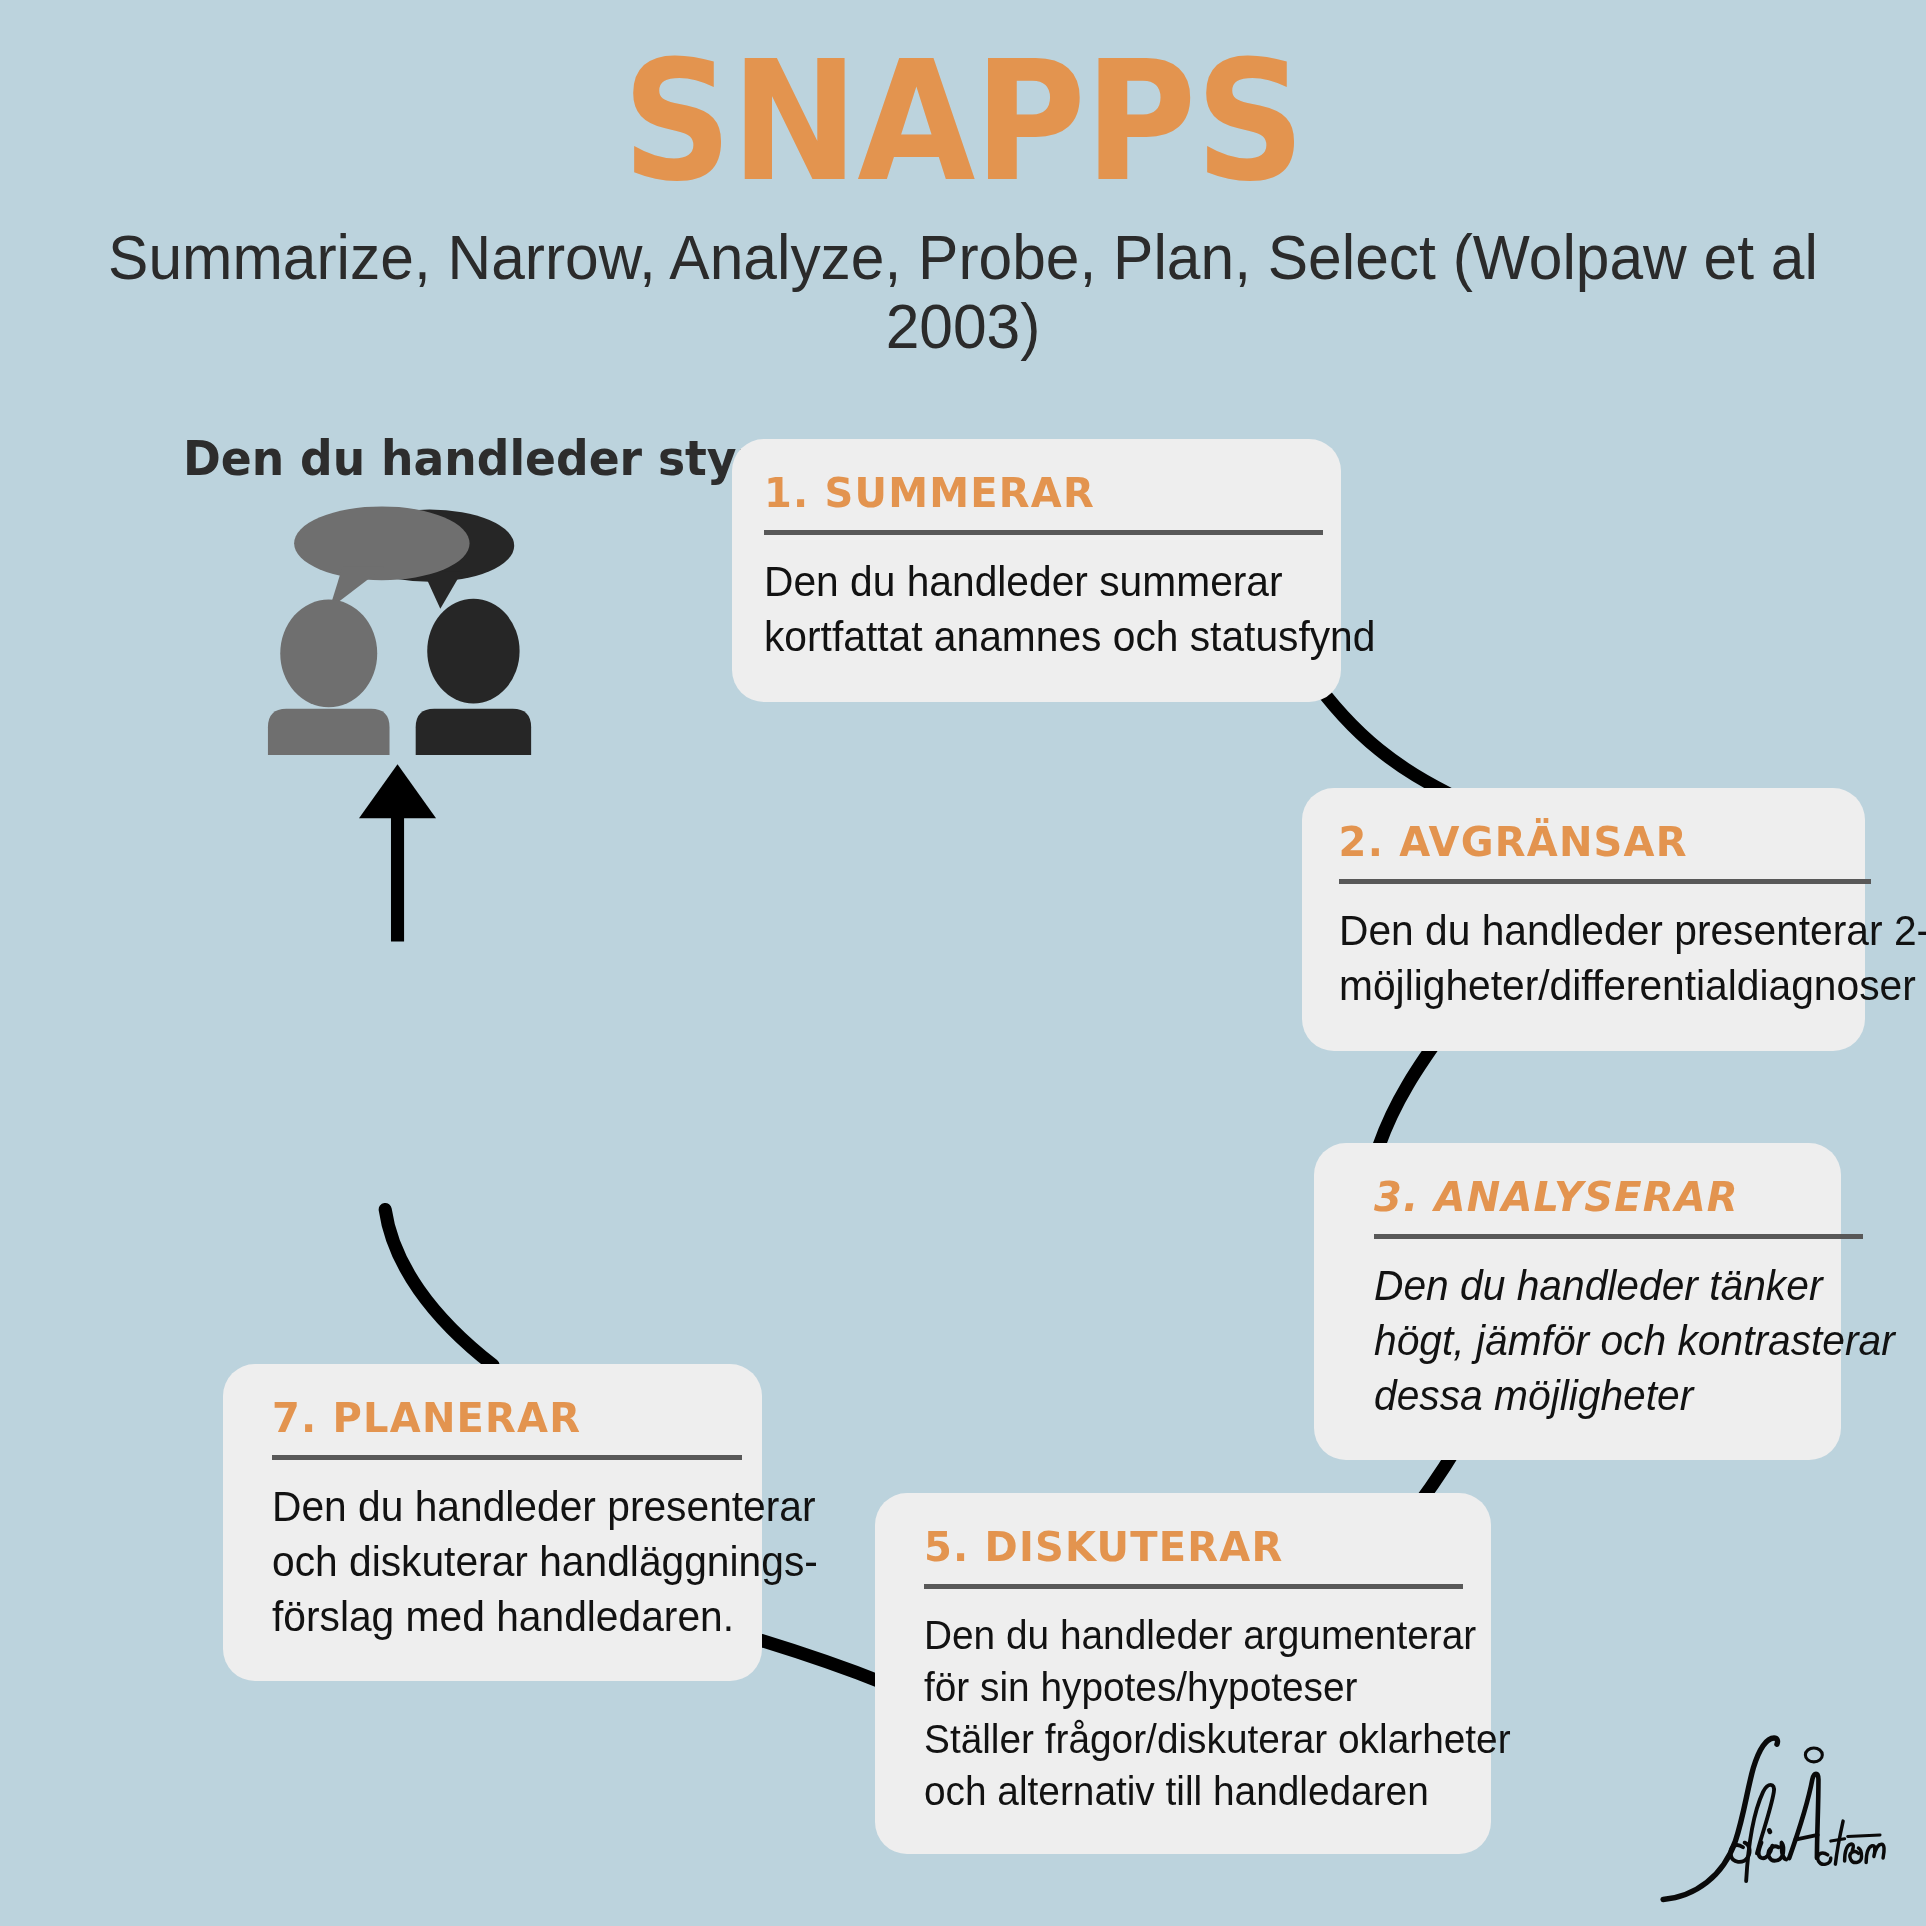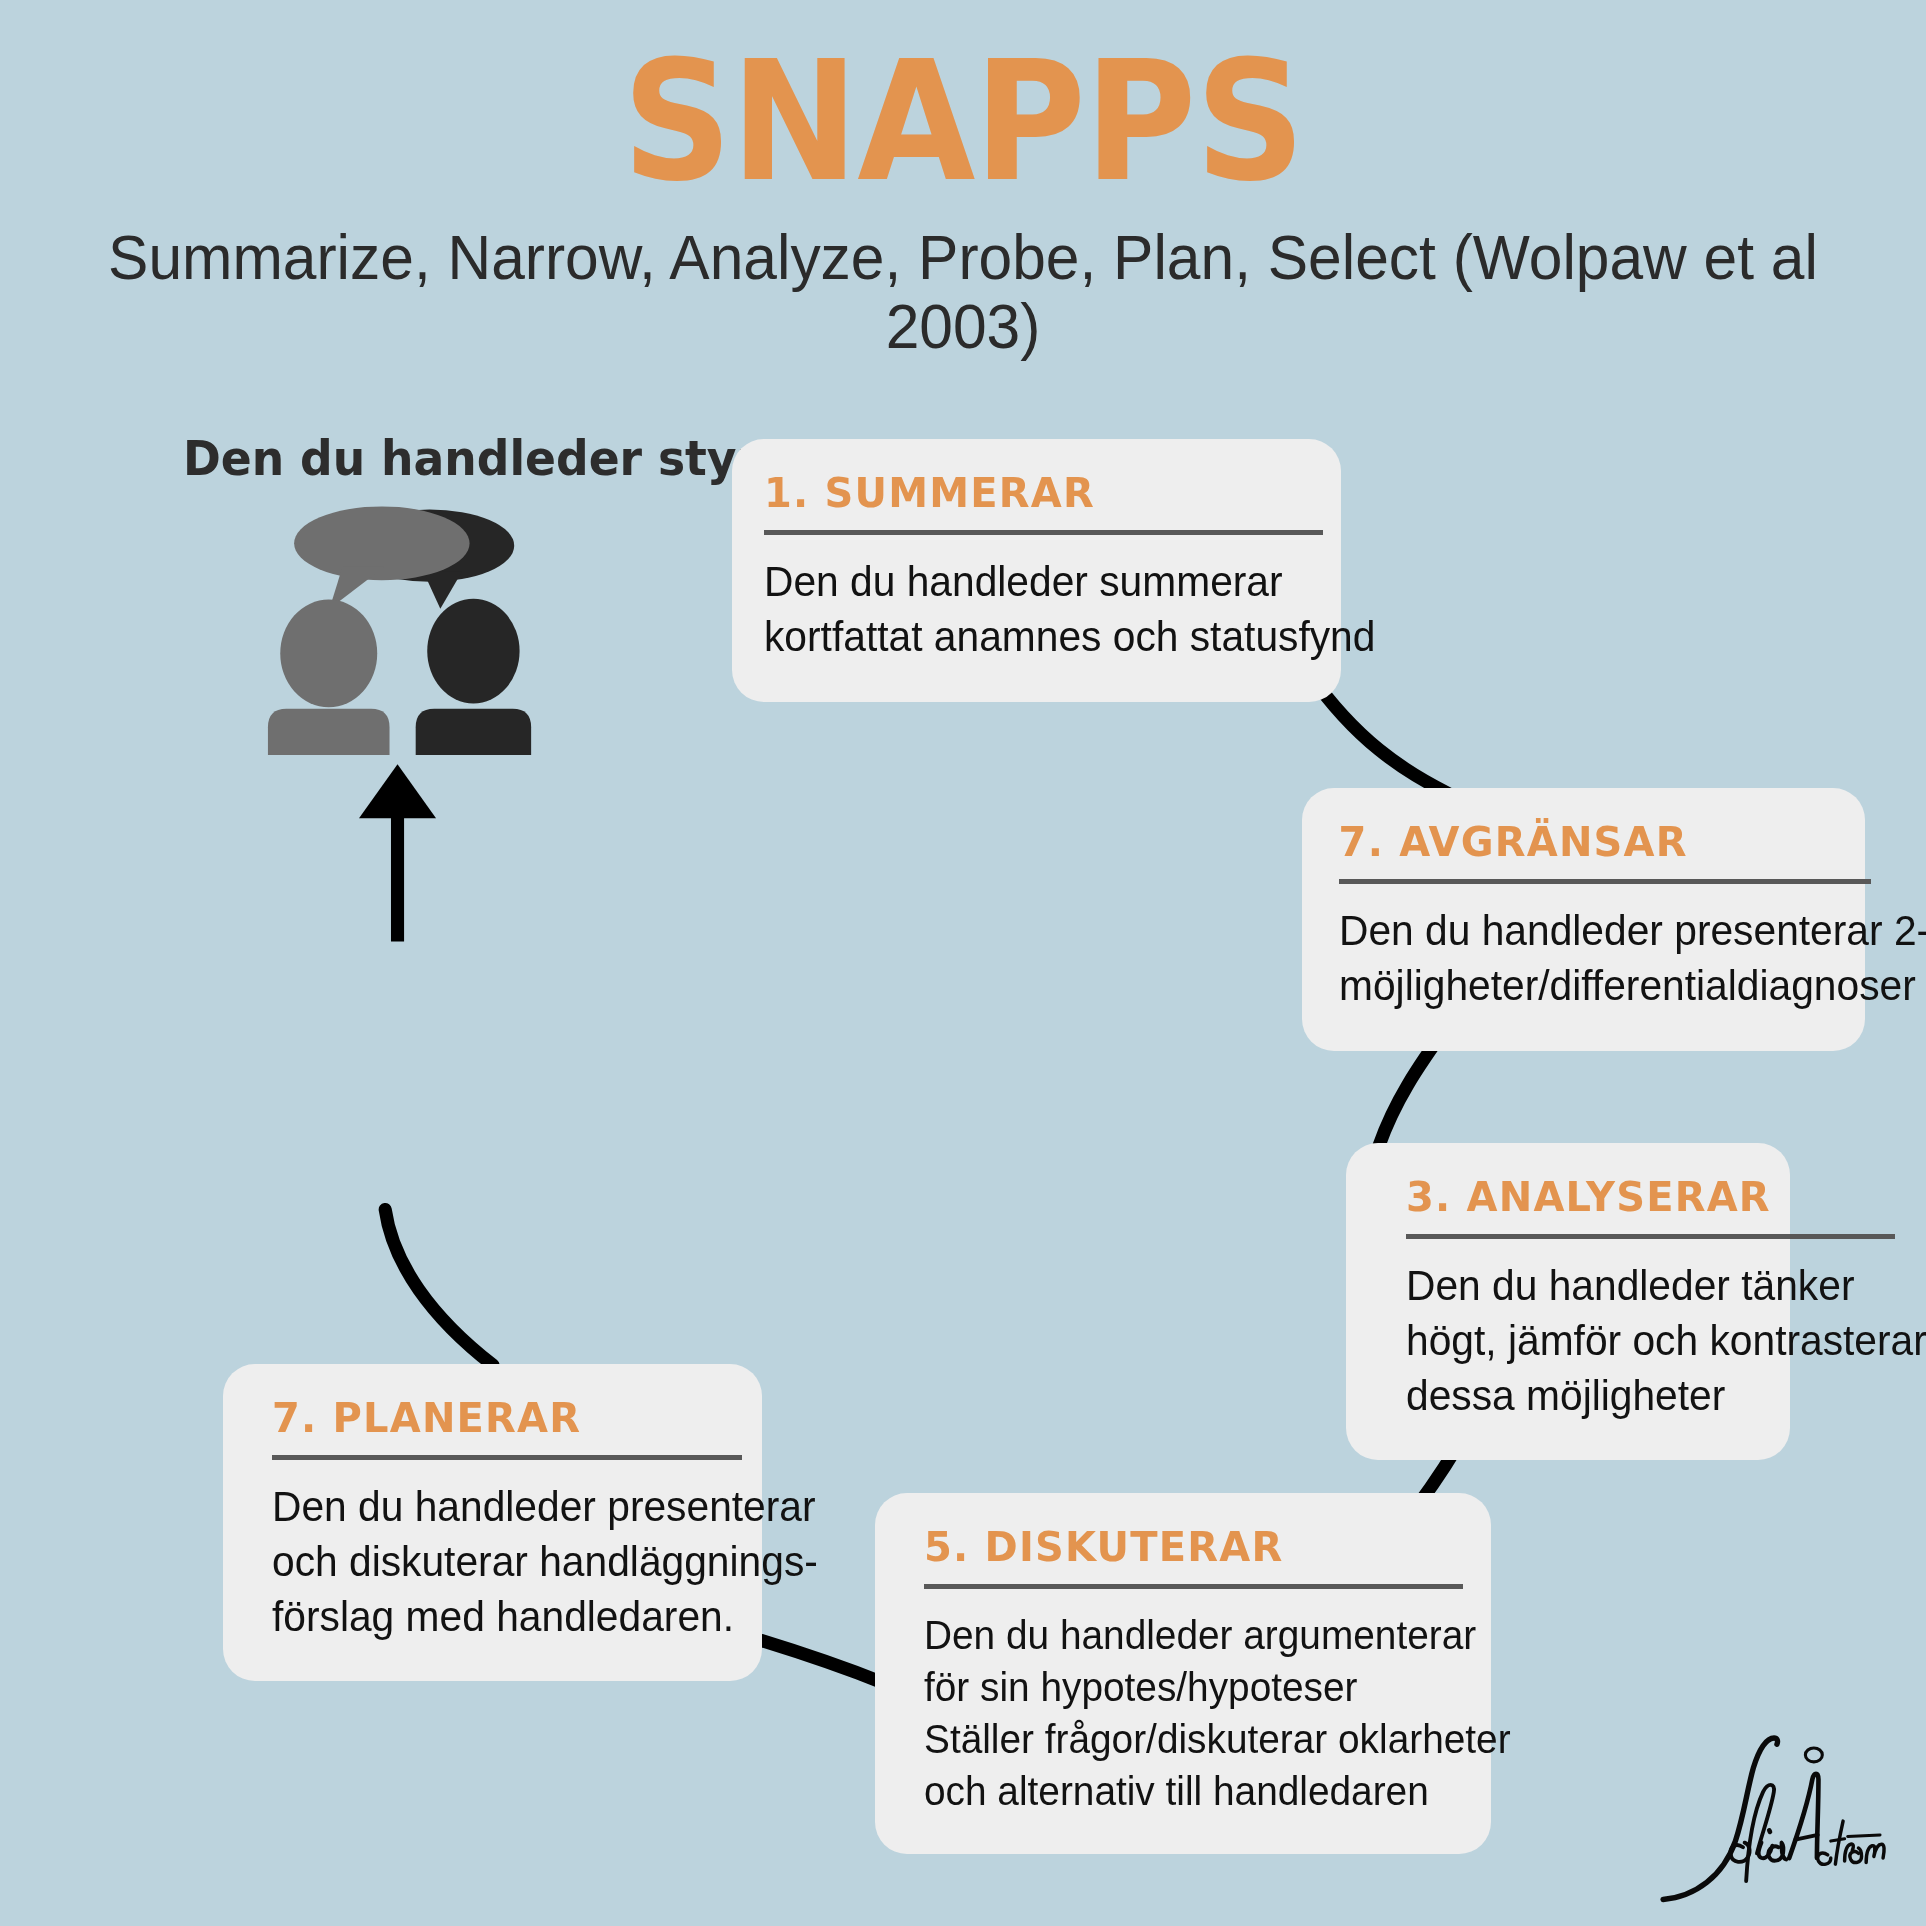--- a/index.html
+++ b/index.html
@@ -109,21 +109,21 @@
     font-size: 42px;
     line-height: 1.30;
     transform: scaleX(0.97);
     transform-origin: left top;
   }
   .card-body div { white-space: nowrap; }
 
   
   #card-1 { left: 732px;  top: 439px;  width: 609px;  }
   #card-2 { left: 1302px; top: 788px; width: 563px;  }
-  #card-3 { left: 1346px; top: 1143px; width: 444px;  }
+  #card-3 { left: 1314px; top: 1143px; width: 527px; font-style: italic;  }
   #card-4 { left: 875px; top: 1493px; width: 616px;  }
   #card-5 { left: 223px;  top: 1364px; width: 539px;  }
   #card-6 { left: 114px;  top: 942px; width: 616px;  }
 
   #card-1 .card-rule { width: 559px; }
   #card-2 .card-rule { width: 532px; }
   #card-3 .card-rule { width: 489px; }
   #card-4 .card-rule { width: 539px; }
   #card-5 .card-rule { width: 470px; }
   #card-6 .card-rule { width: 539px; }
@@ -201,21 +201,21 @@
   <div class="card" id="card-1">
     <div class="card-title">1. SUMMERAR</div>
     <div class="card-rule"></div>
     <div class="card-body">
       <div>Den du handleder summerar</div>
       <div>kortfattat anamnes och statusfynd</div>
     </div>
   </div>
 
   <div class="card" id="card-2">
-    <div class="card-title">7. AVGRÄNSAR</div>
+    <div class="card-title">2. AVGRÄNSAR</div>
     <div class="card-rule"></div>
     <div class="card-body">
       <div>Den du handleder presenterar 2-3</div>
       <div>möjligheter/differentialdiagnoser</div>
     </div>
   </div>
 
   <div class="card" id="card-3">
     <div class="card-title">3. ANALYSERAR</div>
     <div class="card-rule"></div>

